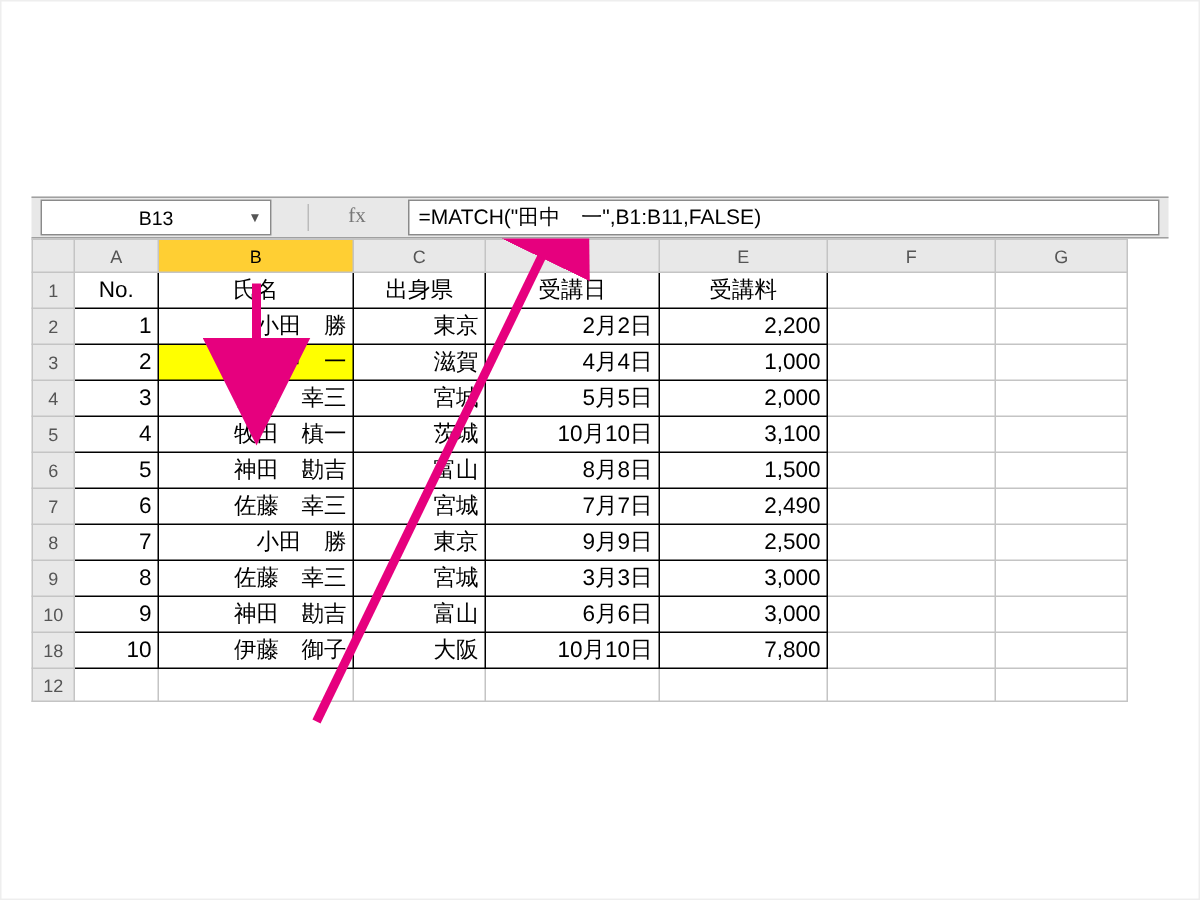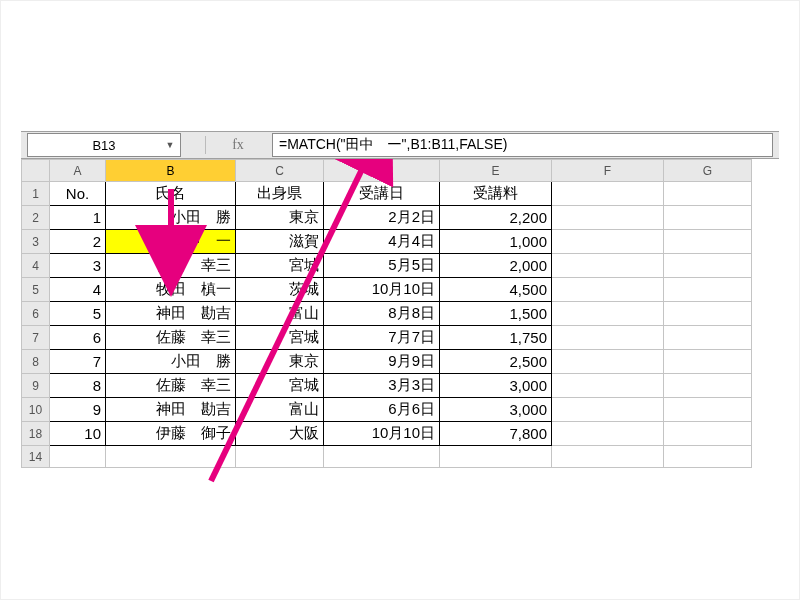--- a/index.html
+++ b/index.html
@@ -250,21 +250,21 @@
       <td class="data">
             <div class="cell al-l">牧田　槙一</div>
           </td>
       <td class="data">
             <div class="cell al-l">茨城</div>
           </td>
       <td class="data">
             <div class="cell al-r">10月10日</div>
           </td>
       <td class="data">
-            <div class="cell al-r">4,500</div>
+            <div class="cell al-r">3,100</div>
           </td>
       <td></td>
           <td></td>
         </tr>
     <tr>
           <th class="row">6</th>
       <td class="data">
             <div class="cell al-r">5</div>
           </td>
       <td class="data">
@@ -290,21 +290,21 @@
       <td class="data">
             <div class="cell al-l">佐藤　幸三</div>
           </td>
       <td class="data">
             <div class="cell al-l">宮城</div>
           </td>
       <td class="data">
             <div class="cell al-r">7月7日</div>
           </td>
       <td class="data">
-            <div class="cell al-r">1,750</div>
+            <div class="cell al-r">2,490</div>
           </td>
       <td></td>
           <td></td>
         </tr>
     <tr>
           <th class="row">8</th>
       <td class="data">
             <div class="cell al-r">7</div>
           </td>
       <td class="data">
@@ -376,32 +376,32 @@
       <td class="data">
             <div class="cell al-r">10月10日</div>
           </td>
       <td class="data">
             <div class="cell al-r">7,800</div>
           </td>
       <td></td>
           <td></td>
         </tr>
 
-
-
-    <tr>
-          <th class="row">14</th>
-      <td></td>
-          <td></td>
-          <td></td>
-          <td></td>
-          <td></td>
-          <td></td>
-          <td></td>
-        </tr>
+    <tr>
+          <th class="row">12</th>
+      <td></td>
+          <td></td>
+          <td></td>
+          <td></td>
+          <td></td>
+          <td></td>
+          <td></td>
+        </tr>
+
+
   </tbody>
     </table>
 
   <svg class="overlay" width="740" height="400">
     <defs>
       <marker id="arrowHead" markerWidth="12" markerHeight="12" refX="2" refY="6" orient="auto">
         <path d="M0,0 L12,6 L0,12 Z" fill="#e6007e"></path>
       </marker>
     </defs>
 

